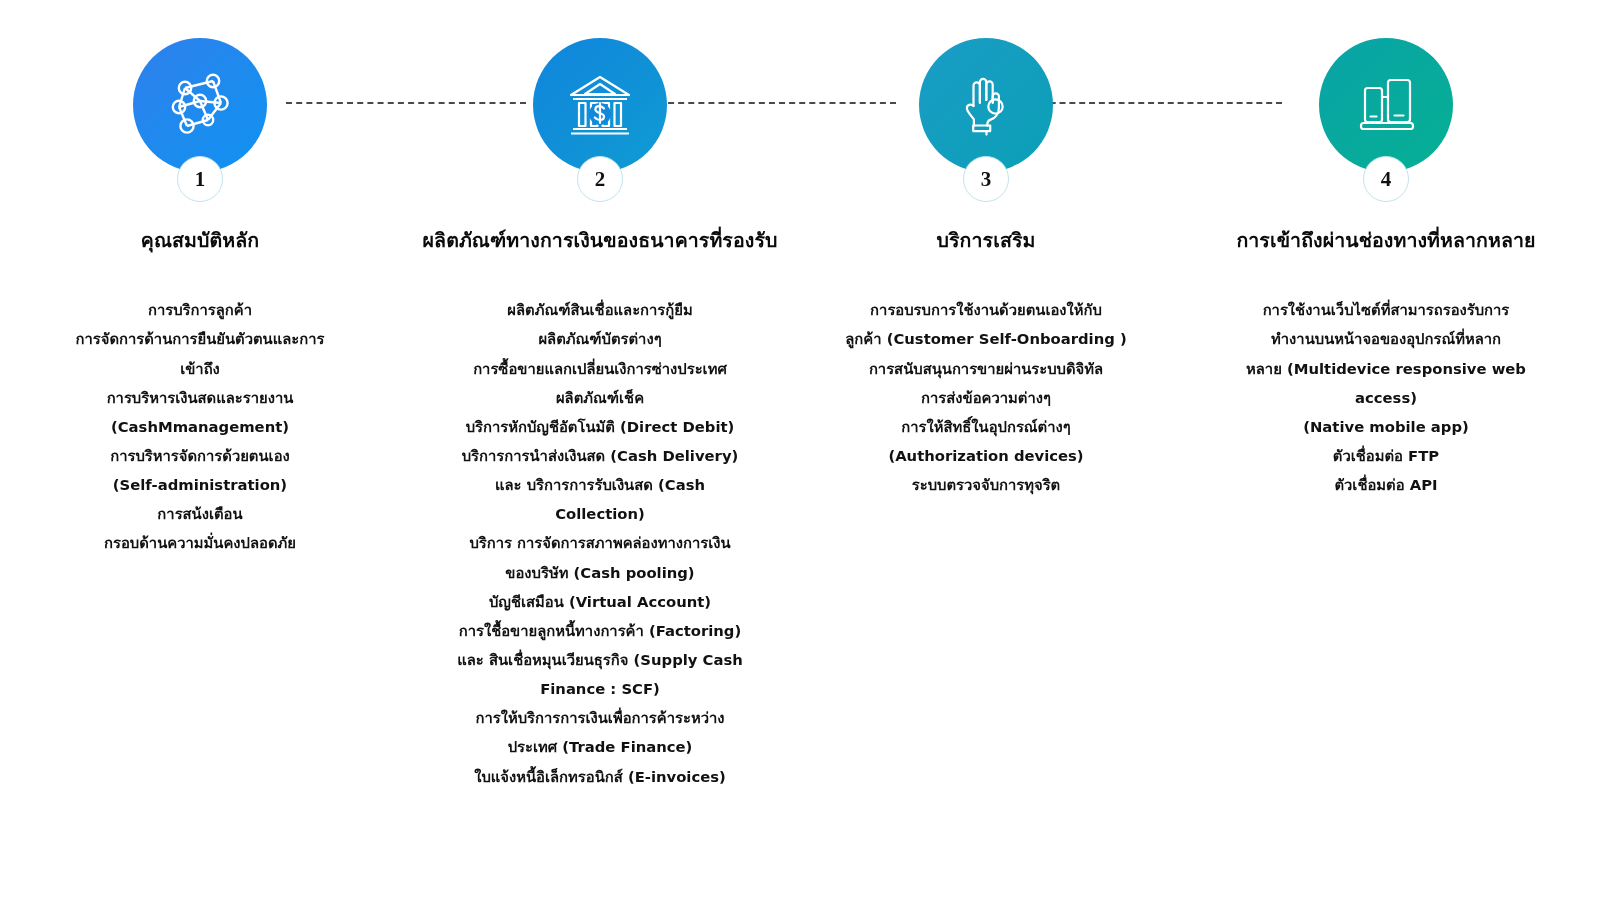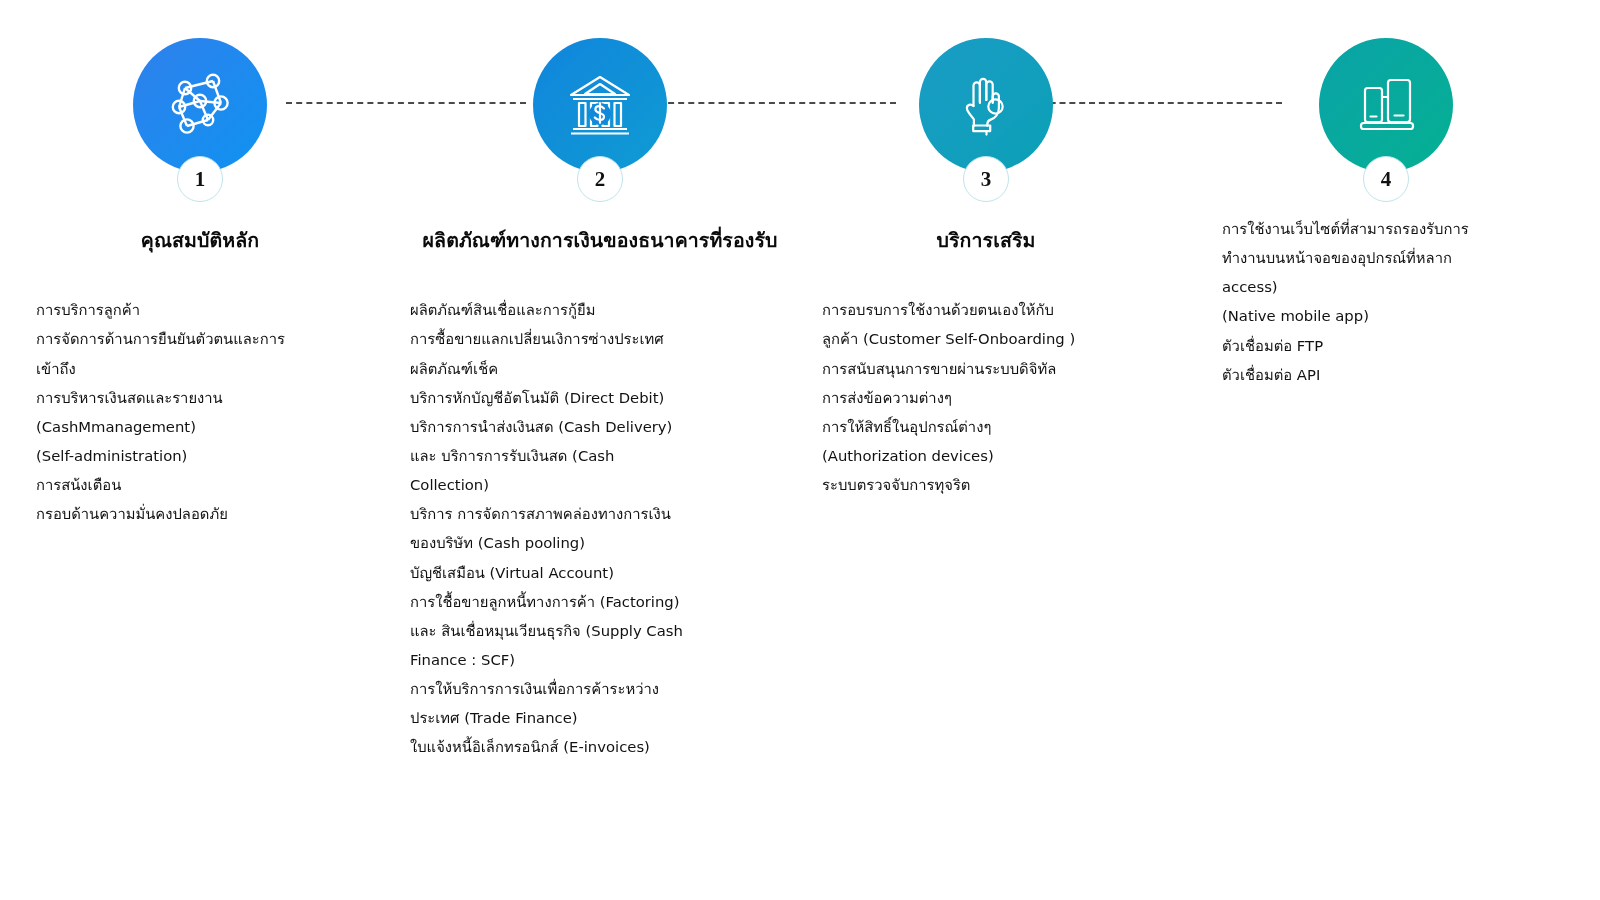--- a/index.html
+++ b/index.html
@@ -101,22 +101,23 @@
     margin-top: 56px;
     text-align: center;
     font-size: 19.5px;
     font-weight: bold;
     line-height: 1.3;
     color: #0a0a0a;
     letter-spacing: 0.1px;
   }
   .col-body {
     margin-top: 42px;
+    text-align: center;
     font-size: 14.8px;
-    font-weight: normal;
+    font-weight: bold;
     line-height: 1.97;
     color: #111111;
   }
   .body-line { display: block; }
 </style>
 </head>
 <body>
 
 <div class="infographic">
 
@@ -155,20 +156,21 @@
         </div>
         <div class="node-badge">1</div>
       </div>
       <div class="col-heading">คุณสมบัติหลัก</div>
       <div class="col-body">
           <span class="body-line">การบริการลูกค้า</span>
           <span class="body-line">การจัดการด้านการยืนยันตัวตนและการ</span>
           <span class="body-line">เข้าถึง</span>
           <span class="body-line">การบริหารเงินสดและรายงาน</span>
           <span class="body-line">(CashMmanagement)</span>
+          <span class="body-line">การบริหารจัดการด้วยตนเอง</span>
           <span class="body-line">(Self-administration)</span>
           <span class="body-line">การสน้งเตือน</span>
           <span class="body-line">กรอบด้านความมั่นคงปลอดภัย</span>
         </div>
     </div>
 
     <div class="column col-2">
       <div class="node">
         <div class="node-circle" style="background:linear-gradient(135deg,#1185dd 0%,#0f9bd2 100%);">
           <span>
@@ -186,20 +188,21 @@
               <path d="M41 40.5c-1.4-1.6-3-2.3-4.6-2.3-2.4 0-4 1.4-4 3.3 0 4.4 8.6 2.5 8.6 7.1 0 2-1.8 3.4-4.2 3.4-1.8 0-3.6-0.8-5-2.5" stroke-linecap="round"></path>
               <line x1="37" y1="35.2" x2="37" y2="54.8" stroke-linecap="round"></line>
             </svg>
           </span>
         </div>
         <div class="node-badge">2</div>
       </div>
       <div class="col-heading">ผลิตภัณฑ์ทางการเงินของธนาคารที่รองรับ</div>
       <div class="col-body">
           <span class="body-line">ผลิตภัณฑ์สินเชื่อและการกู้ยืม</span>
+          <span class="body-line">ผลิตภัณฑ์บัตรต่างๆ</span>
           <span class="body-line">การซื้อขายแลกเปลี่ยนเงิการซ่างประเทศ</span>
           <span class="body-line">ผลิตภัณฑ์เช็ค</span>
           <span class="body-line">บริการหักบัญชีอัตโนมัติ (Direct Debit)</span>
           <span class="body-line">บริการการนำส่งเงินสด (Cash Delivery)</span>
           <span class="body-line">และ บริการการรับเงินสด (Cash</span>
           <span class="body-line">Collection)</span>
           <span class="body-line">บริการ การจัดการสภาพคล่องทางการเงิน</span>
           <span class="body-line">ของบริษัท (Cash pooling)</span>
           <span class="body-line">บัญชีเสมือน (Virtual Account)</span>
           <span class="body-line">การใชื้อขายลูกหนี้ทางการค้า (Factoring)</span>
@@ -251,23 +254,25 @@
               <line x1="19.5" y1="46.5" x2="25.5" y2="46.5"></line>
               <rect x="37" y="10" width="22" height="42" rx="2.8"></rect>
               <line x1="43.5" y1="45.5" x2="52.5" y2="45.5"></line>
               <line x1="31.5" y1="27" x2="36.5" y2="27"></line>
               <rect x="10" y="53" width="52" height="6" rx="2.6"></rect>
             </svg>
           </span>
         </div>
         <div class="node-badge">4</div>
       </div>
+      <div class="col-heading">การเข้าถึงผ่านช่องทางที่หลากหลาย</div>
       <div class="col-body">
           <span class="body-line">การใช้งานเว็บไซต์ที่สามารถรองรับการ</span>
           <span class="body-line">ทำงานบนหน้าจอของอุปกรณ์ที่หลาก</span>
+          <span class="body-line">หลาย (Multidevice responsive web</span>
           <span class="body-line">access)</span>
           <span class="body-line">(Native mobile app)</span>
           <span class="body-line">ตัวเชื่อมต่อ FTP</span>
           <span class="body-line">ตัวเชื่อมต่อ API</span>
         </div>
     </div>
 
   </div>
 </div>
 

